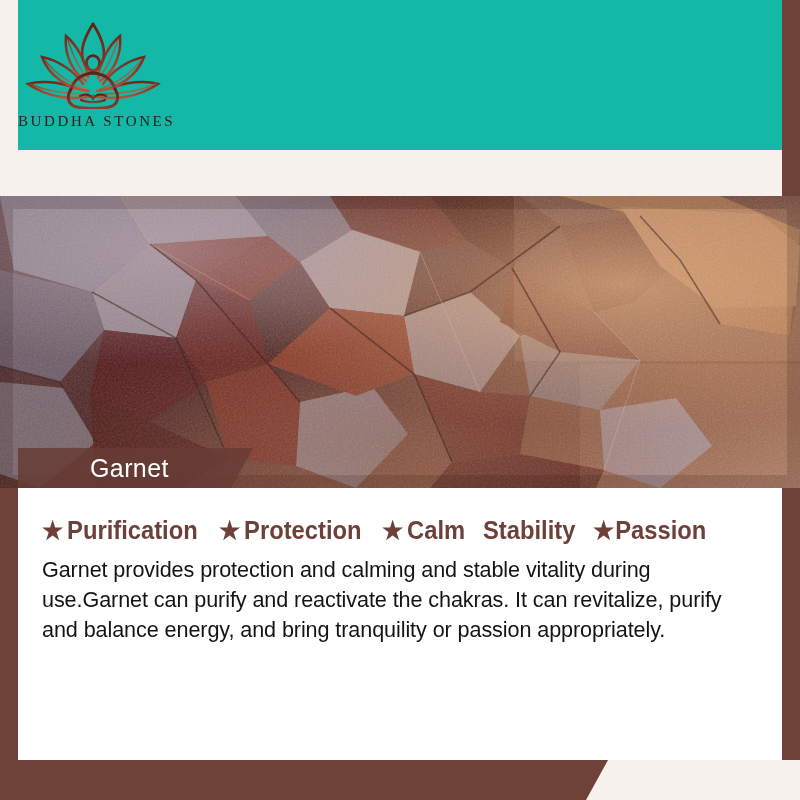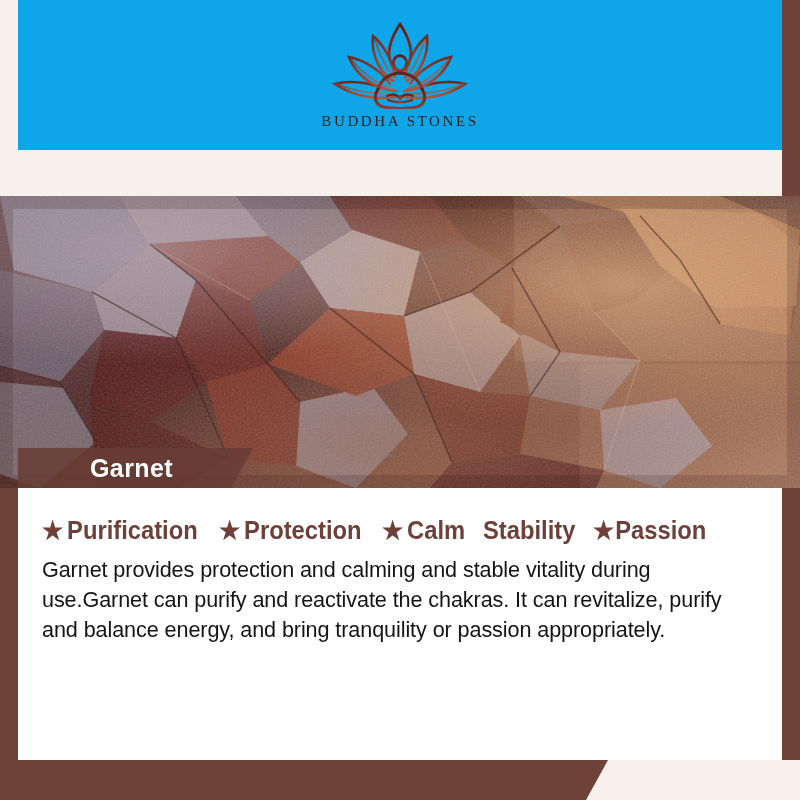--- a/index.html
+++ b/index.html
@@ -48,23 +48,22 @@
     clip-path: polygon(0 0, 100% 0, calc(100% - 22px) 100%, 0 100%);
   }
 
   
   .header {
     position: absolute;
     top: 0; left: 18px; right: 18px;
     height: 150px;
     display: flex;
     flex-direction: column;
-    align-items: center;
     justify-content: center;
-    background: #0ea5e9;
+    background: #14b8a6;
   }
   .logo-mark {
     width: 150px;
     height: 88px;
     display: block;
   }
   .logo-wordmark {
     margin-top: 4px;
     font-family: "Liberation Serif", serif;
     font-size: 15px;
@@ -115,21 +114,21 @@
     height: 40px;
     background: rgba(104, 61, 53, .86);
     clip-path: polygon(0 0, 100% 0, calc(100% - 22px) 100%, 0 100%);
     display: flex;
     align-items: center;
     z-index: 3;
   }
   .stone-banner-label {
     color: #ffffff;
     font-size: 25px;
-    font-weight: bold;
+    font-weight: normal;
     letter-spacing: .4px;
     padding-left: 72px;
     white-space: nowrap;
   }
 
   
   .content {
     position: absolute;
     top: 488px;
     left: 18px;

